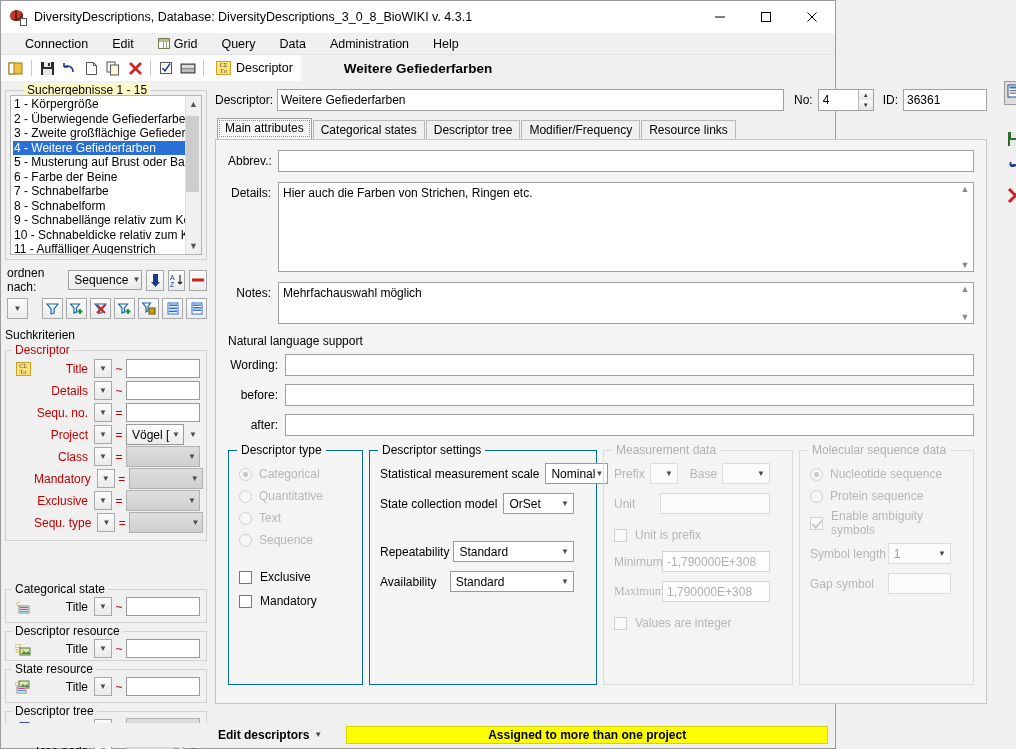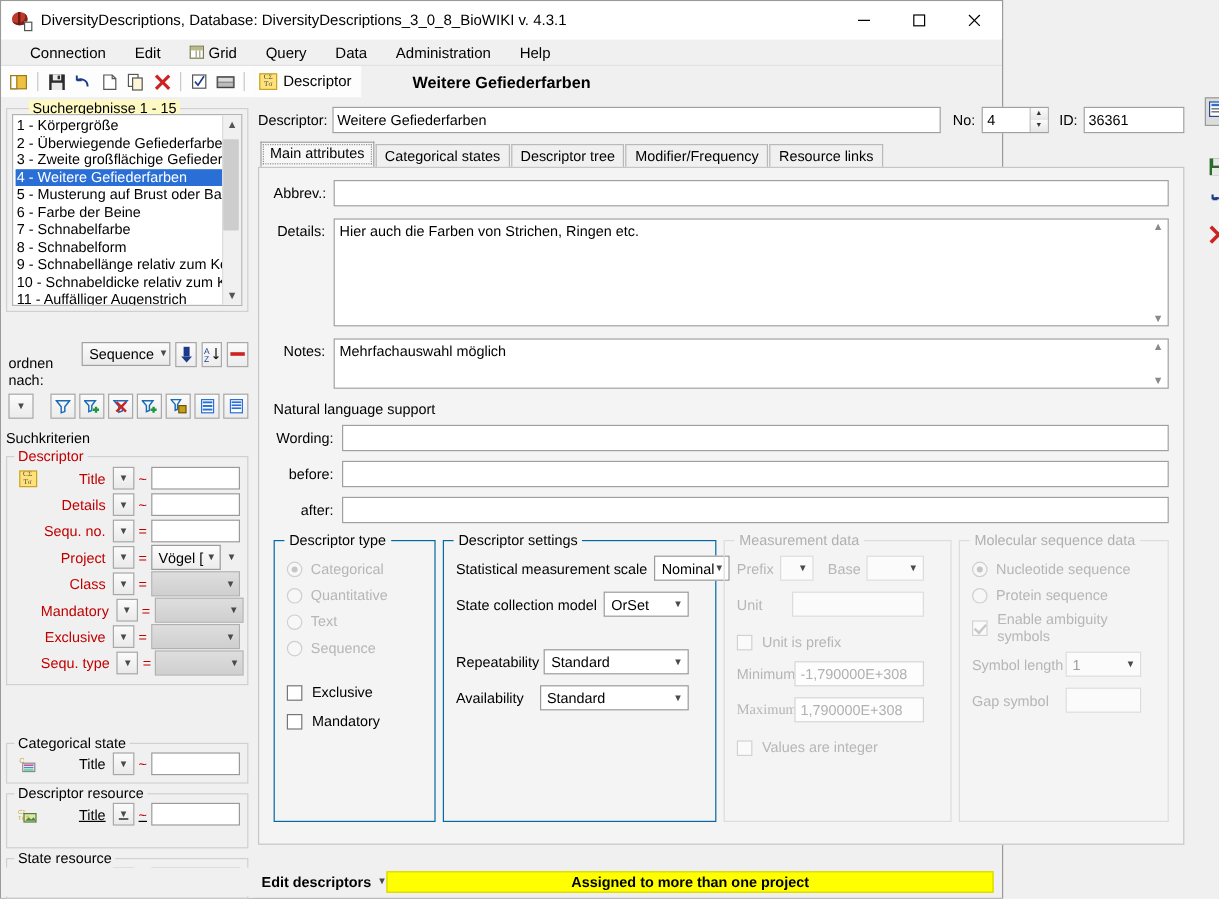--- a/index.html
+++ b/index.html
@@ -230,21 +230,21 @@
     position: absolute;
     right: 2px; top: 20px;
     border-radius: 1px;
   }
 
   
   .order-row {
     display: flex; align-items: center; gap: 4px;
     margin-top: 6px; padding-left: 2px;
   }
-  .order-label { font-size: 12px; margin-top: 30px; }
+  .order-label { font-size: 12px; }
   .sel-small {
     height: 20px;
     border: 1px solid #a0a0a0;
     background: linear-gradient(#fbfbfb,#eaeaea);
     display: flex; align-items: center;
     padding: 0 2px 0 5px;
     font-size: 12px;
     min-width: 74px;
     justify-content: space-between;
     gap: 4px;
@@ -502,21 +502,21 @@
     position: absolute;
     left: 1px; right: 1px; bottom: 1px;
     height: 24px;
     background: #f0f0f0;
     display: flex; align-items: center;
     padding-left: 216px;
   }
   .status-left {
     display: flex; align-items: center; gap: 5px;
     font-size: 12px; font-weight: bold;
-    padding-right: 0;
+    padding-right: 24px;
   }
   .status-msg {
     flex: 1 1 auto;
     background: #ffff00;
     border: 1px solid #d4d400;
     height: 18px;
     display: flex; align-items: center; justify-content: center;
     font-size: 12px; font-weight: bold;
     margin-right: 6px;
   }
@@ -877,21 +877,21 @@
             <div class="mini-drop">
                 <span class="caret">▼</span>
               </div>
             <span class="crit-op">~</span>
             <div class="crit-field">
                 <span></span>
               </div>
           </div>
         </div>
 
-        <div class="groupbox" style="padding-top:6px;padding-bottom:16px;text-decoration:underline;">
+        <div class="groupbox" style="padding-top:6px;padding-bottom:0;">
           <span class="gb-title">Descriptor resource</span>
           <div class="crit-row">
             <span class="crit-icon">
               <svg width="16" height="14" viewBox="0 0 16 14">
                   <text x="0" y="6" font-size="5" fill="#c9a227">CΣ</text>
                   <text x="0" y="11" font-size="5" fill="#c9a227">Tσ</text>
                   <rect x="5" y="6" width="10" height="7" fill="#d7e8b0" stroke="#5a7a3a"></rect>
                   <circle cx="8" cy="8.5" r="1" fill="#f0c040"></circle>
                   <path d="M6 12 l3-3 2 2 2-2 2 3z" fill="#4a8a3a"></path>
                 </svg>

